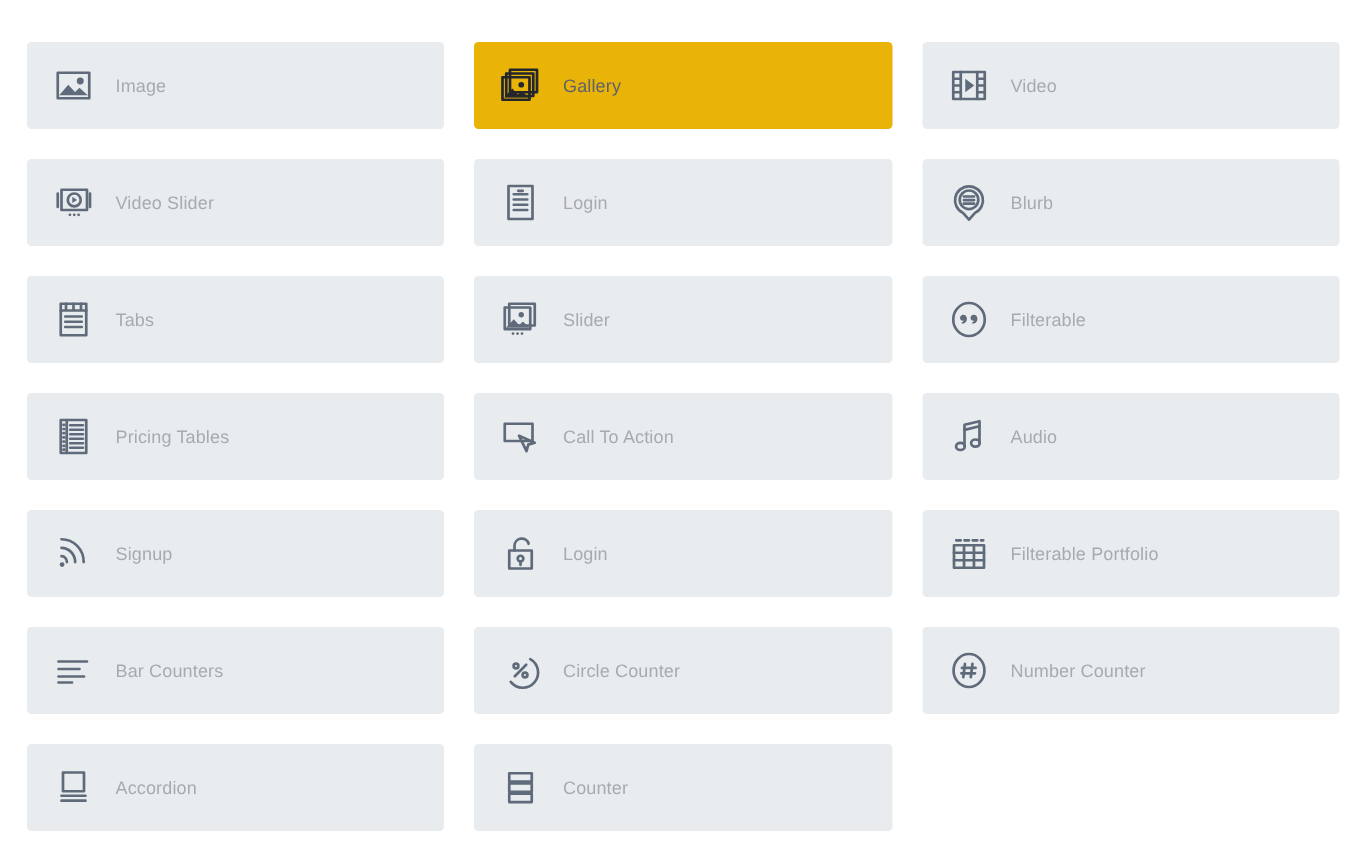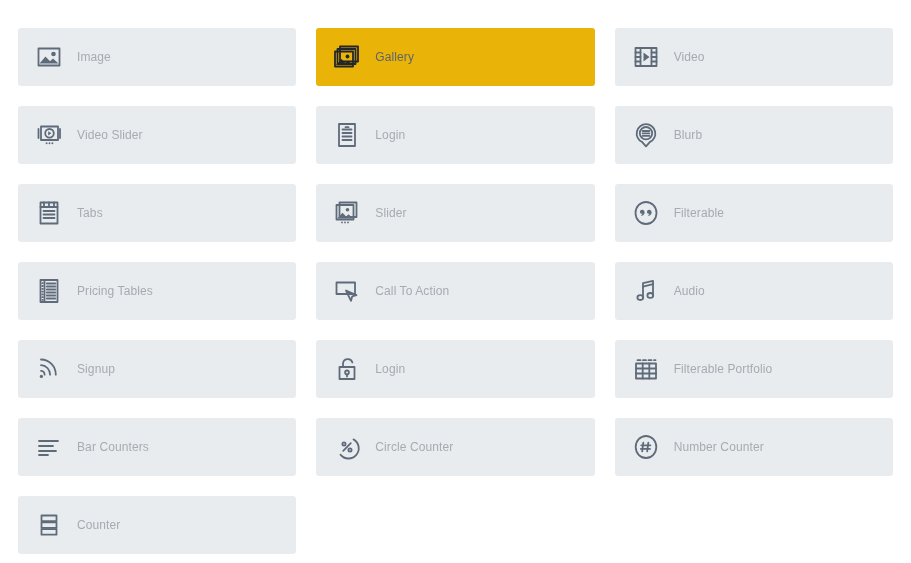--- a/index.html
+++ b/index.html
@@ -257,20 +257,29 @@
         <svg viewBox="0 0 28 28">
           <ellipse cx="14" cy="14" rx="10.3" ry="11" fill="none" stroke="currentColor" stroke-width="1.8" stroke-linecap="round" stroke-linejoin="round"></ellipse>
           <path d="M11.3 9.6l-1.1 8.8M16.3 9.6l-1.1 8.8M9.3 12.3h9.1M8.9 15.9h9.1" fill="none" stroke="currentColor" stroke-width="1.8" stroke-linecap="round" stroke-linejoin="round"></path>
         </svg>
       </span>
       <span class="module-label">Number Counter</span>
     </div>
     <div class="module-card">
       <span class="module-icon">
         <svg viewBox="0 0 28 28">
+          <rect x="7" y="4" width="14" height="12.5" fill="none" stroke="currentColor" stroke-width="1.8" stroke-linecap="round" stroke-linejoin="round"></rect>
+          <path d="M6 19.5h16M6 22.8h16" fill="none" stroke="currentColor" stroke-width="1.8" stroke-linecap="round" stroke-linejoin="round"></path>
+        </svg>
+      </span>
+      <span class="module-label">Accordion</span>
+    </div>
+    <div class="module-card">
+      <span class="module-icon">
+        <svg viewBox="0 0 28 28">
           <rect x="6.5" y="4.5" width="15" height="5.6" fill="none" stroke="currentColor" stroke-width="1.8" stroke-linecap="round" stroke-linejoin="round"></rect>
           <rect x="6.5" y="11.3" width="15" height="5.6" fill="none" stroke="currentColor" stroke-width="1.8" stroke-linecap="round" stroke-linejoin="round"></rect>
           <rect x="6.5" y="18.1" width="15" height="5.6" fill="none" stroke="currentColor" stroke-width="1.8" stroke-linecap="round" stroke-linejoin="round"></rect>
         </svg>
       </span>
       <span class="module-label">Counter</span>
     </div>
   </div>
 
 </body></html>

